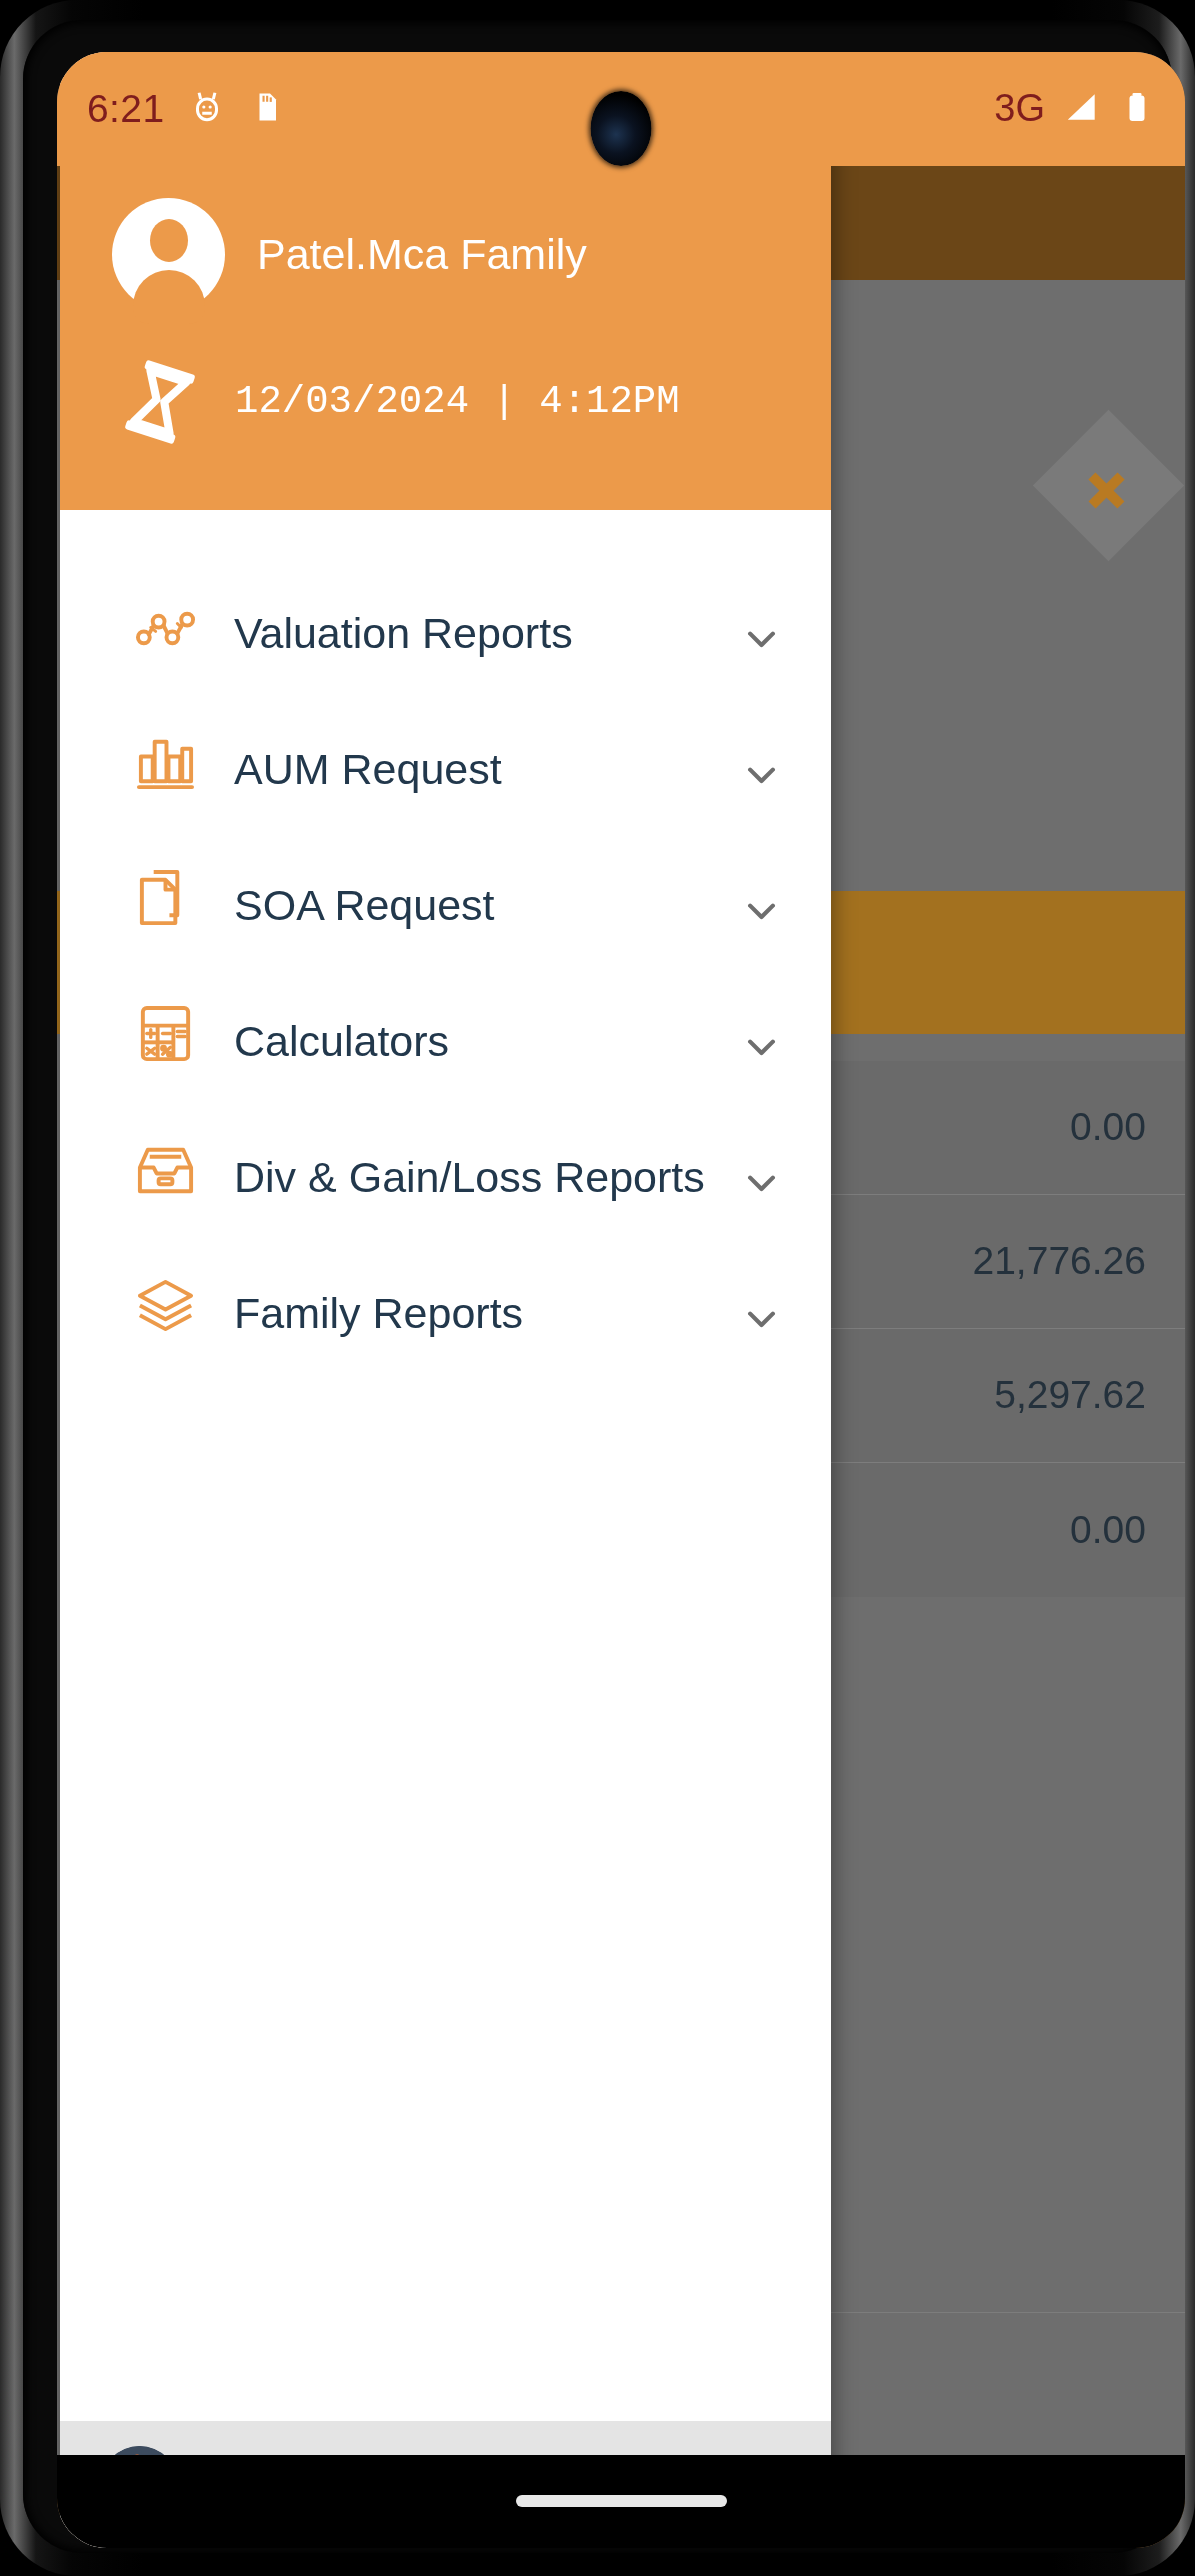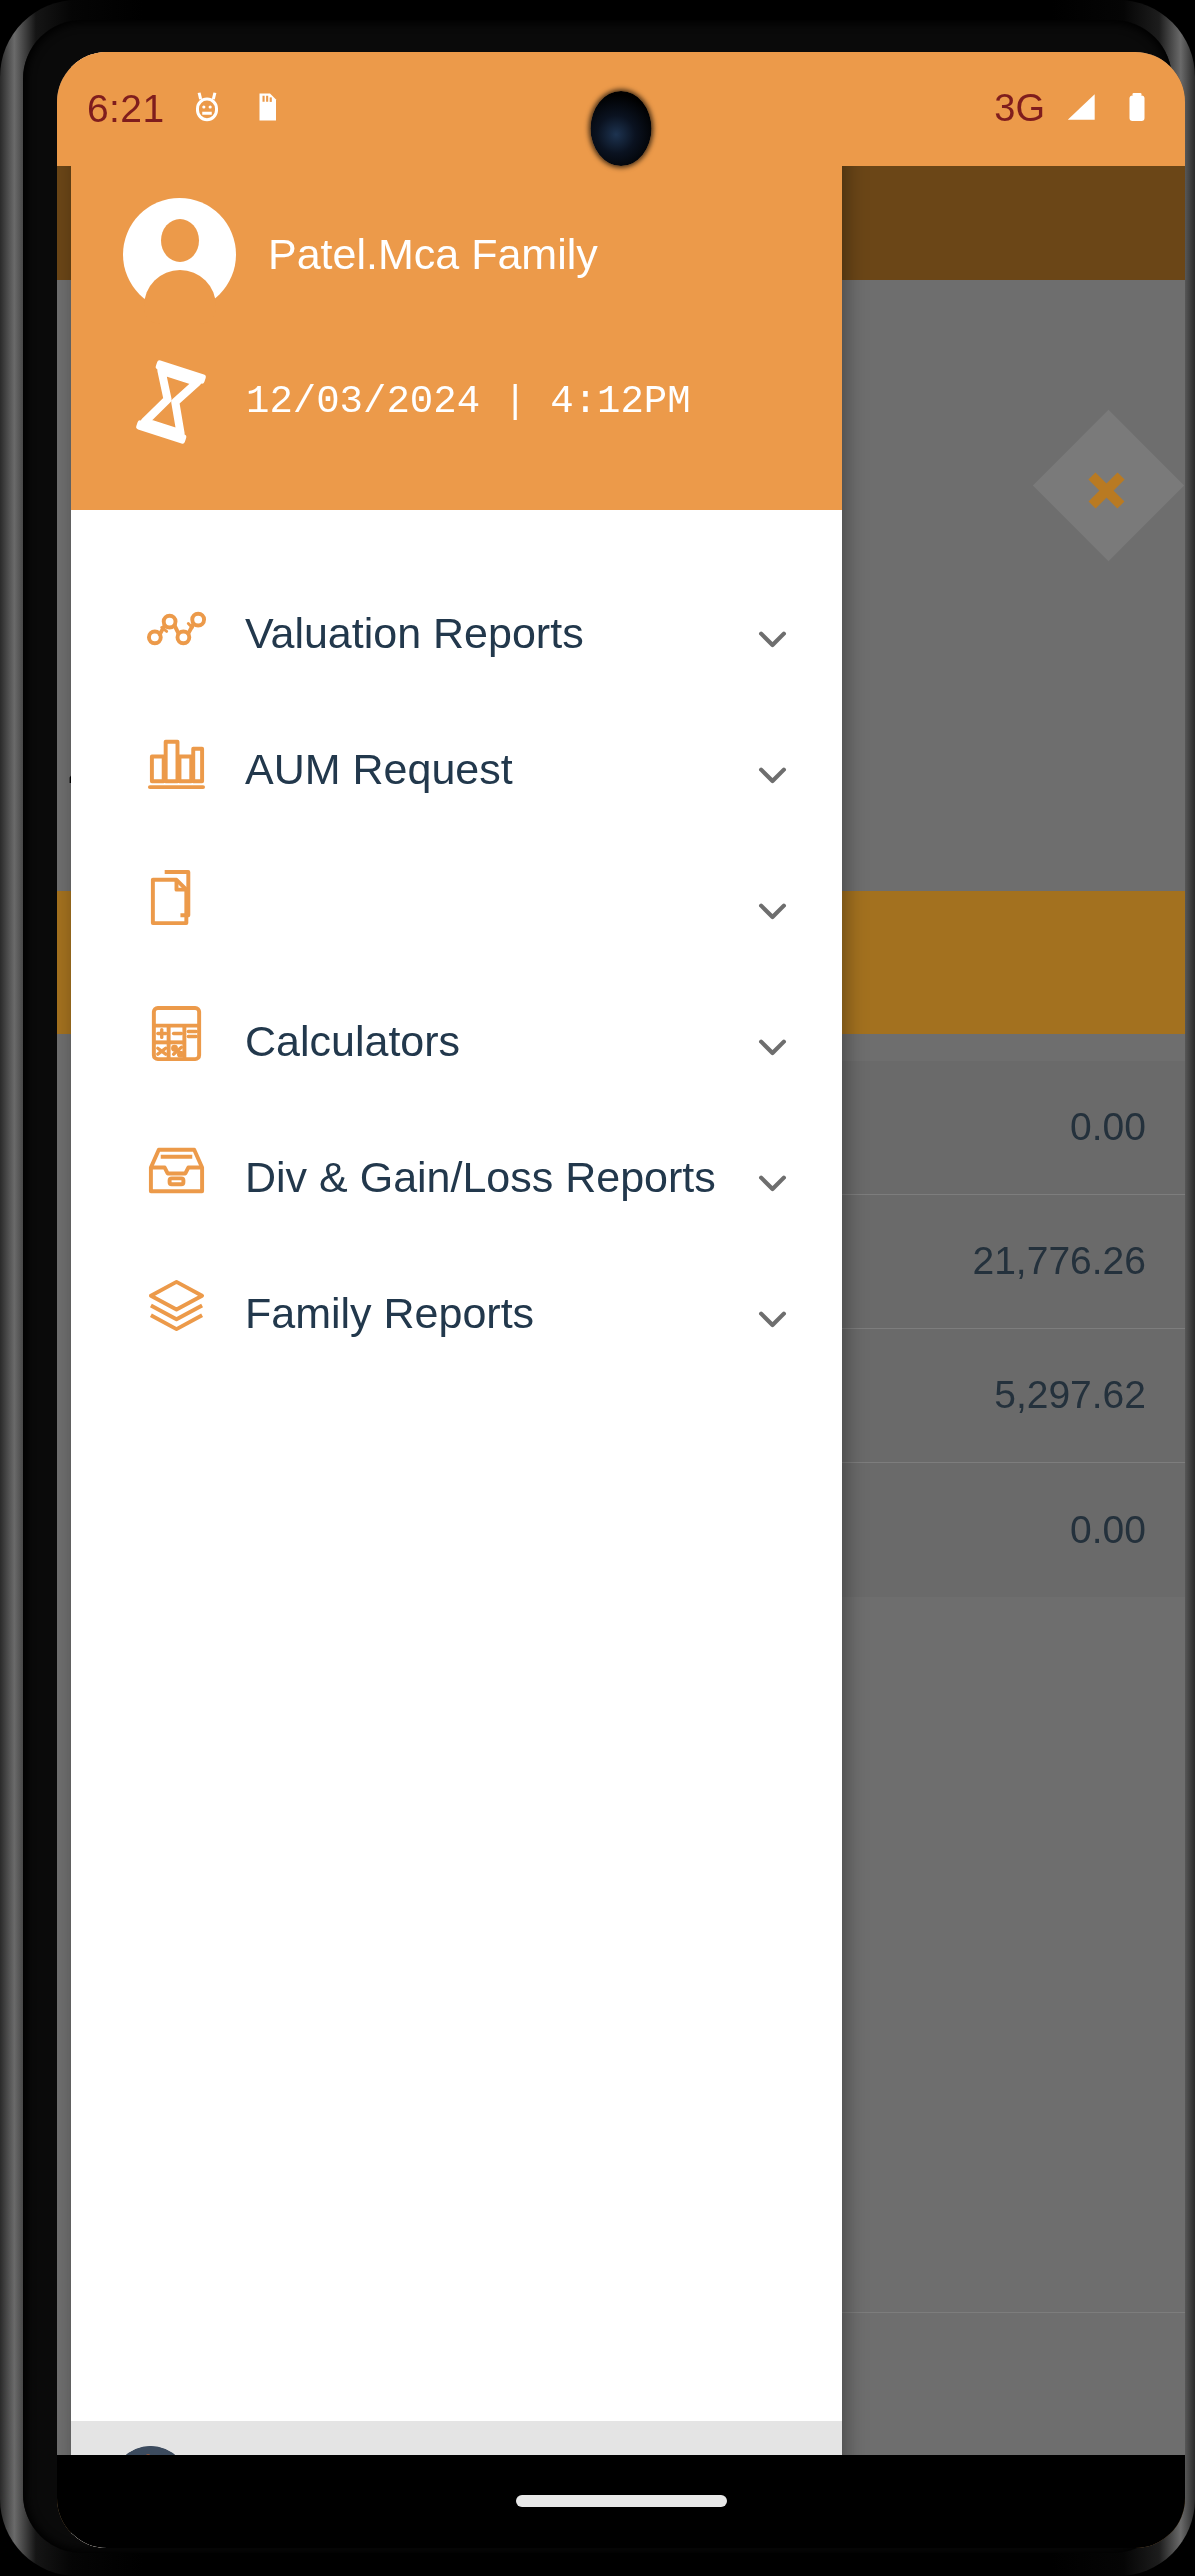--- a/index.html
+++ b/index.html
@@ -224,21 +224,21 @@
     width: 61px; height: 75px;
     border-radius: 50%;
     background: radial-gradient(circle at 42% 58%, #1d3350 0%, #0a1220 34%, #000 72%);
     box-shadow: 0 0 5.4px 1.8px rgba(0,0,0,.7);
     z-index: 50;
   }
 
   
   #drawer {
     position: absolute;
-    left: 14px; top: 0;
+    left: 3px; top: 0;
     width: 771px;
     height: 100%;
     background: #ffffff;
     z-index: 30;
     display: flex;
     flex-direction: column;
     box-shadow: 3.6px 0 19.7px rgba(0,0,0,.35);
   }
   #drawer-header {
     background: #ec9a4a;
@@ -495,20 +495,21 @@
           </div>
 
           <div class="menu-item">
             <span class="menu-icon">
               <svg viewBox="0 0 64 64" width="63" height="63" fill="none" stroke="#ec9a4a" stroke-width="4" stroke-linejoin="round">
                 <path d="M20 6 h24 v44 h-8"></path>
                 <path d="M8 14 h24 l10 10 v34 h-34 z"></path>
                 <path d="M32 14 v10 h10"></path>
               </svg>
             </span>
+            <span class="menu-label">SOA Request</span>
             <span class="menu-chevron">
               <svg viewBox="0 0 24 24" width="39" height="39" fill="none" stroke="#6e6e6e" stroke-width="2.6" stroke-linecap="round" stroke-linejoin="round">
                 <polyline points="5,9 12,16 19,9"></polyline>
               </svg>
             </span>
           </div>
 
           <div class="menu-item">
             <span class="menu-icon">
               <svg viewBox="0 0 64 64" width="63" height="63" fill="none" stroke="#ec9a4a" stroke-width="4" stroke-linejoin="round">

